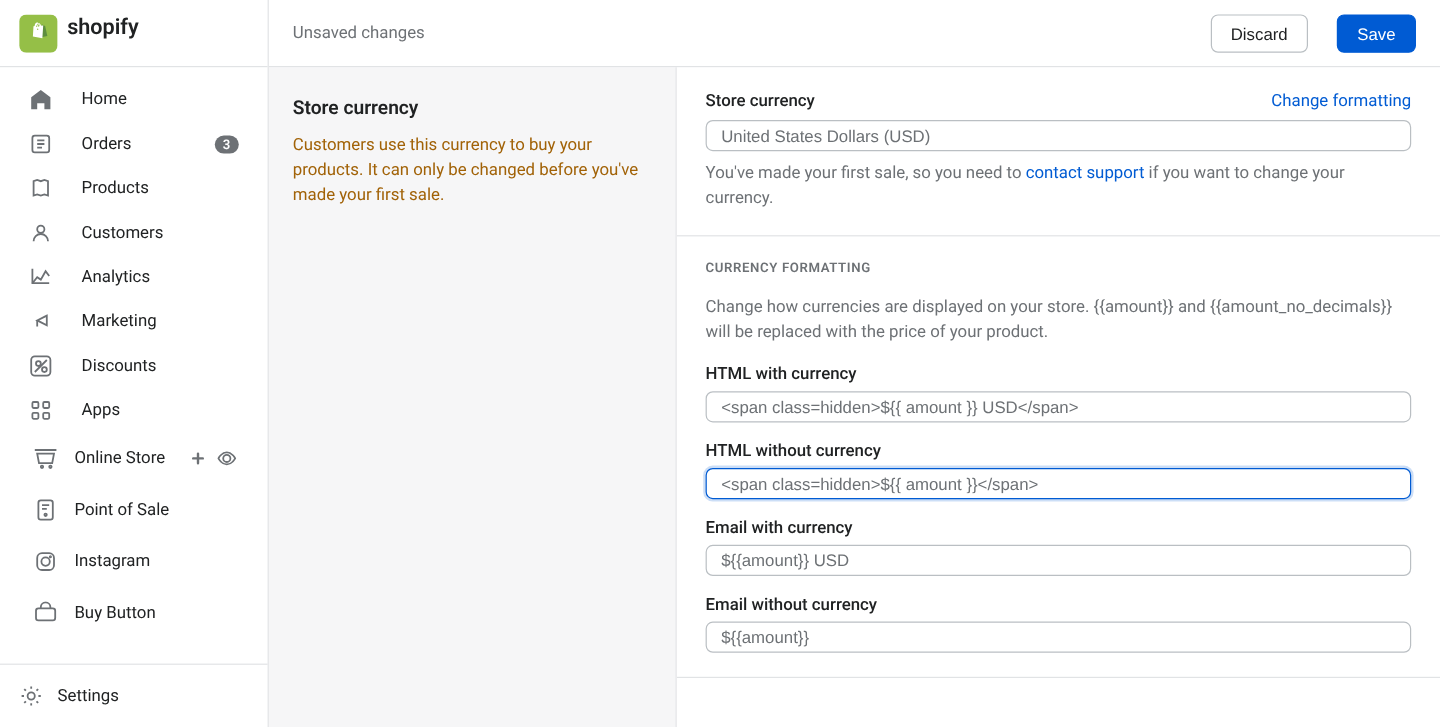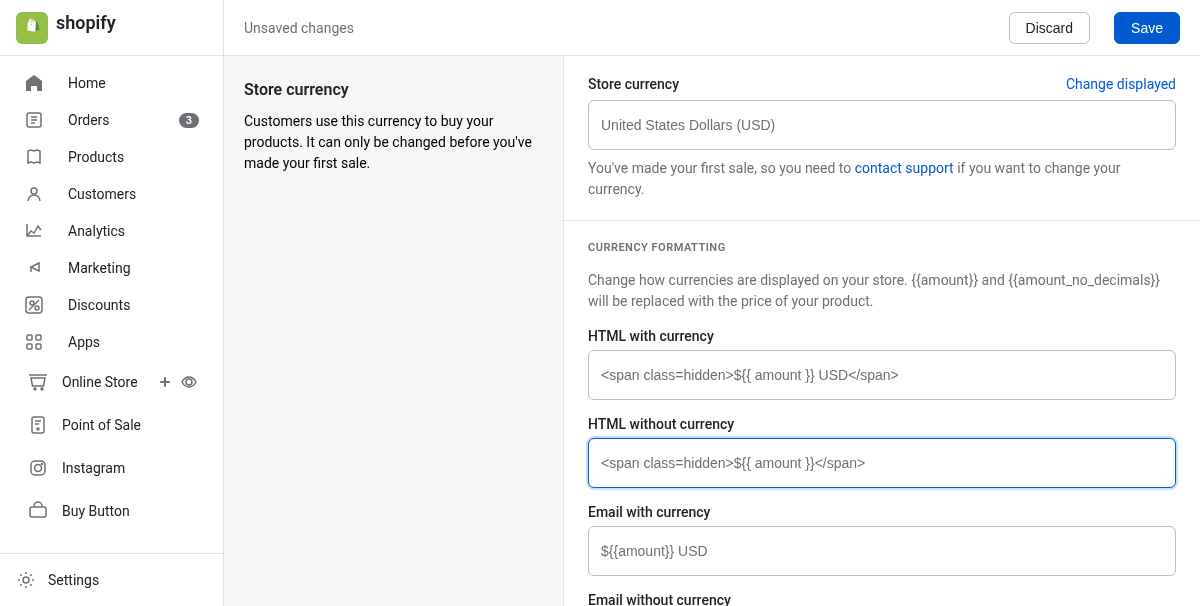--- a/index.html
+++ b/index.html
@@ -37,32 +37,32 @@
     .topbar-title { font-size: 14px; color: #6d7175; }
     .topbar-actions { display: flex; gap: 24px; }
     .btn-discard { padding: 7px 16px; border: 1px solid #babfc3; border-radius: 6px; background: #fff; color: #202223; cursor: pointer; font-size: 14px; }
     .btn-save { padding: 7px 16px; border: 1px solid #005bd3; border-radius: 6px; background: #005bd3; color: #fff; cursor: pointer; font-size: 14px; font-weight: 500; }
 
     .content-area { display: flex; flex: 1; overflow: hidden; }
 
     
     .left-panel { width: 340px; background: #f6f6f7; padding: 24px 20px; flex-shrink: 0; border-right: 1px solid #e1e3e5; }
     .panel-title { font-size: 16px; font-weight: 600; color: #202223; margin-bottom: 12px; }
-    .panel-description { font-size: 14px; color: #000000; line-height: 1.5; }
+    .panel-description { font-size: 14px; color: #a16207; line-height: 1.5; }
 
     
     .right-panel { flex: 1; background: #fff; overflow-y: auto; padding: 0; }
 
     .section-card { border-bottom: 1px solid #e1e3e5; padding: 20px 24px; }
 
     .field-row { display: flex; justify-content: space-between; align-items: center; margin-bottom: 8px; }
     .field-label { font-size: 14px; color: #202223; font-weight: 500; }
     .field-link { font-size: 14px; color: #005bd3; cursor: pointer; text-decoration: none; }
 
-    .text-input { width: 100%; padding: 16px 12px; border: 1px solid #babfc3; border-radius: 6px; font-size: 14px; color: #6d7175; background: #fff; outline: none; }
+    .text-input { width: 100%; padding: 4px 12px; border: 1px solid #babfc3; border-radius: 6px; font-size: 14px; color: #6d7175; background: #fff; outline: none; }
     .text-input.focused { border-color: #005bd3; box-shadow: 0 0 0 2px rgba(0,91,211,0.2); }
 
     .help-text { font-size: 14px; color: #6d7175; margin-top: 8px; line-height: 1.5; }
     .help-link { color: #005bd3; text-decoration: none; cursor: pointer; }
 
     .section-subtitle { font-size: 11px; font-weight: 600; text-transform: uppercase; letter-spacing: 0.5px; color: #6d7175; margin-bottom: 16px; }
     .section-description { font-size: 14px; color: #6d7175; margin-bottom: 16px; line-height: 1.5; }
 
     .form-field { margin-bottom: 16px; }
     .form-field:last-child { margin-bottom: 0; }
@@ -240,21 +240,21 @@
       <div class="left-panel">
         <div class="panel-title">Store currency</div>
         <div class="panel-description">Customers use this currency to buy your products. It can only be changed before you've made your first sale.</div>
       </div>
 
       <div class="right-panel">
 
         <div class="section-card">
           <div class="field-row">
             <span class="field-label">Store currency</span>
-            <a class="field-link">Change displayed</a>
+            <a class="field-link">Change formatting</a>
           </div>
           <input class="text-input" type="text" readonly="" value="United States Dollars (USD)" style="">
           <div class="help-text">
             <span>You've made your first sale, so you need to</span>
             <a class="help-link">contact support</a>
             <span>if you want to change your currency.</span>
           </div>
         </div>
 
         <div class="section-card">

